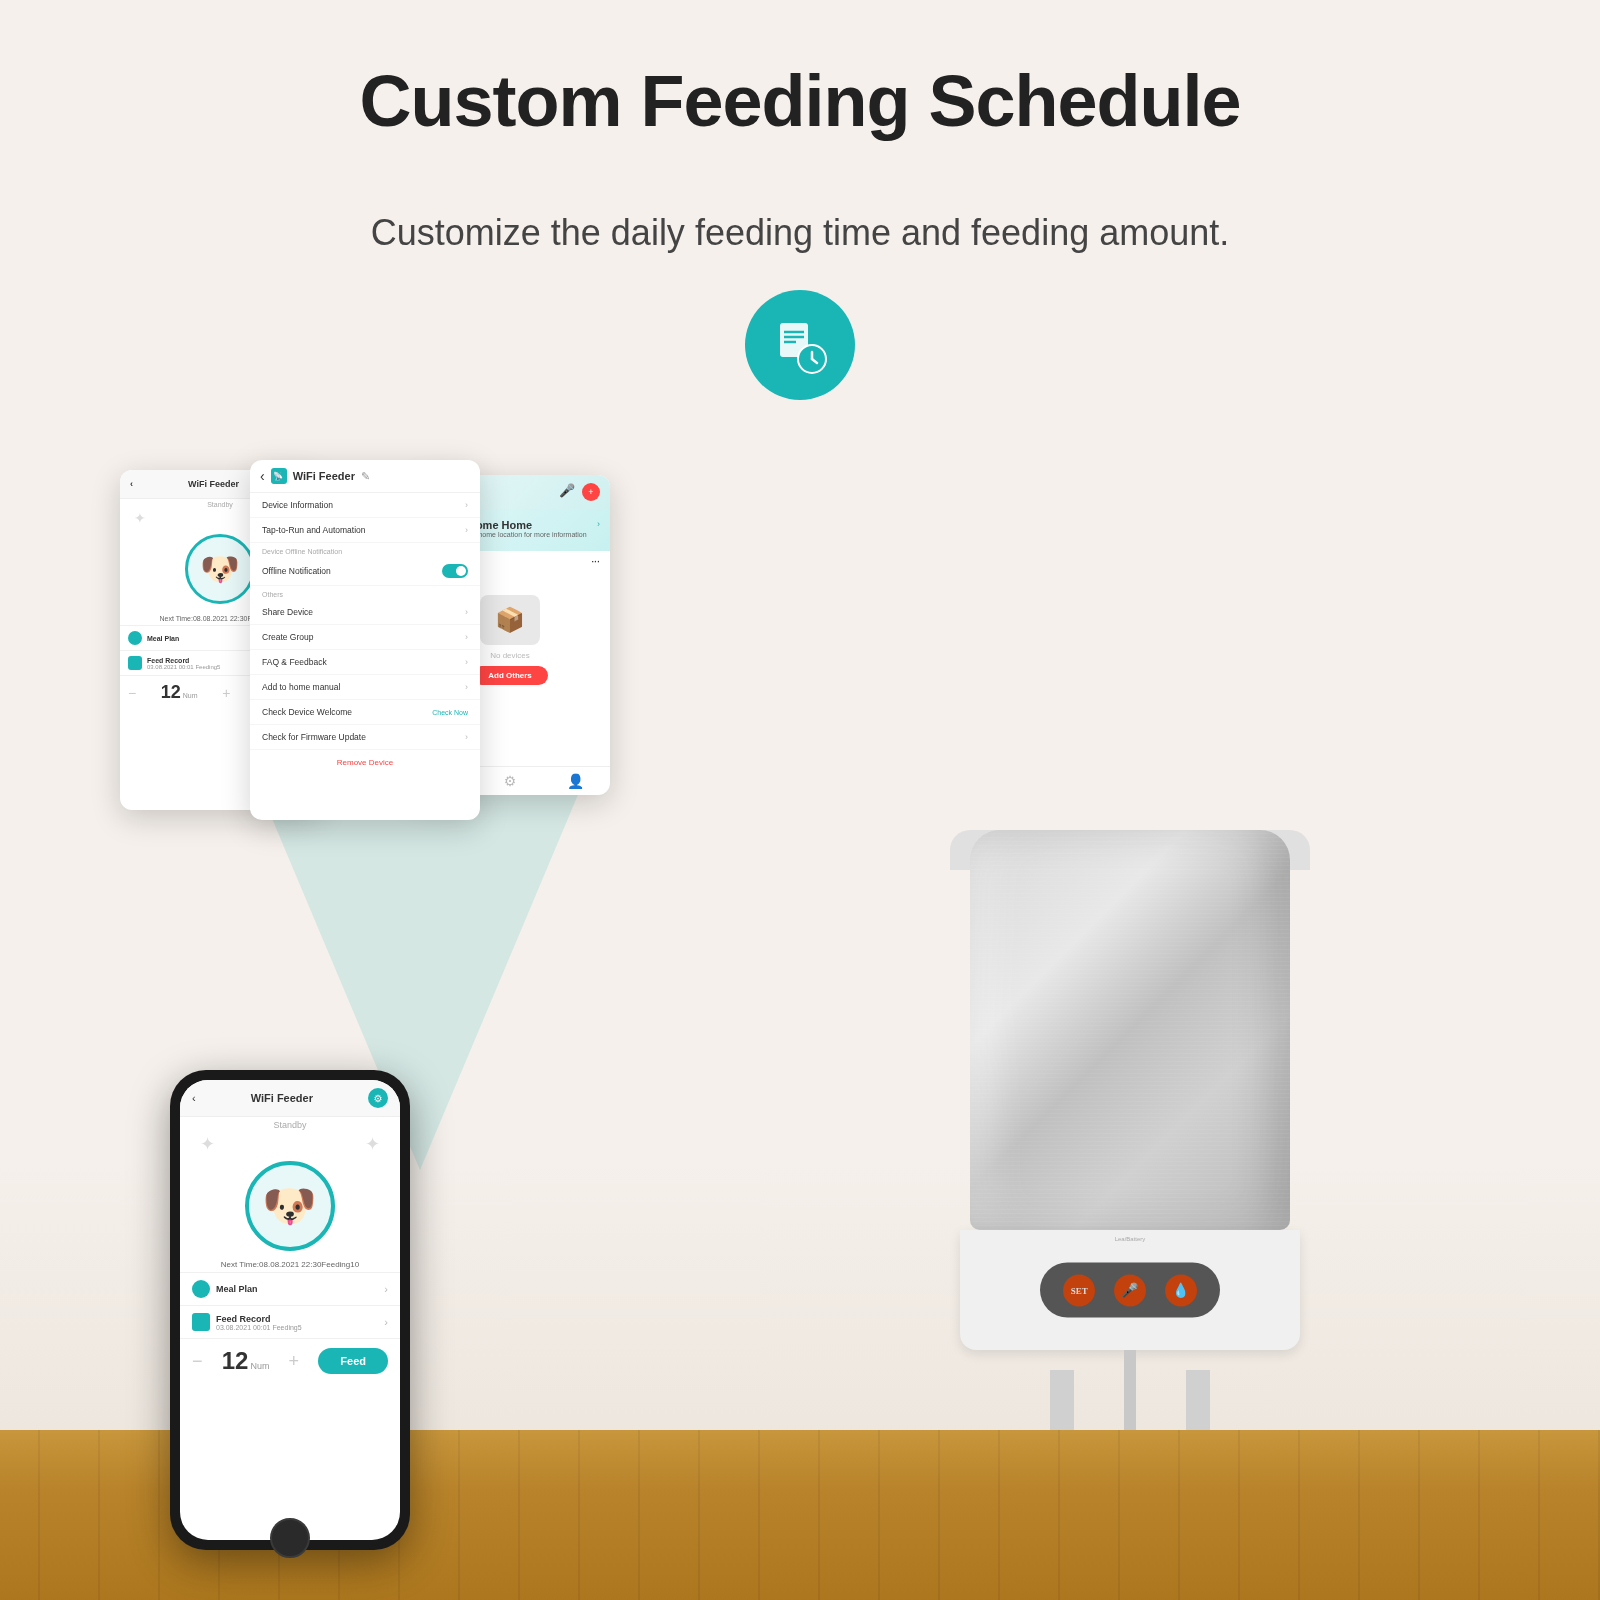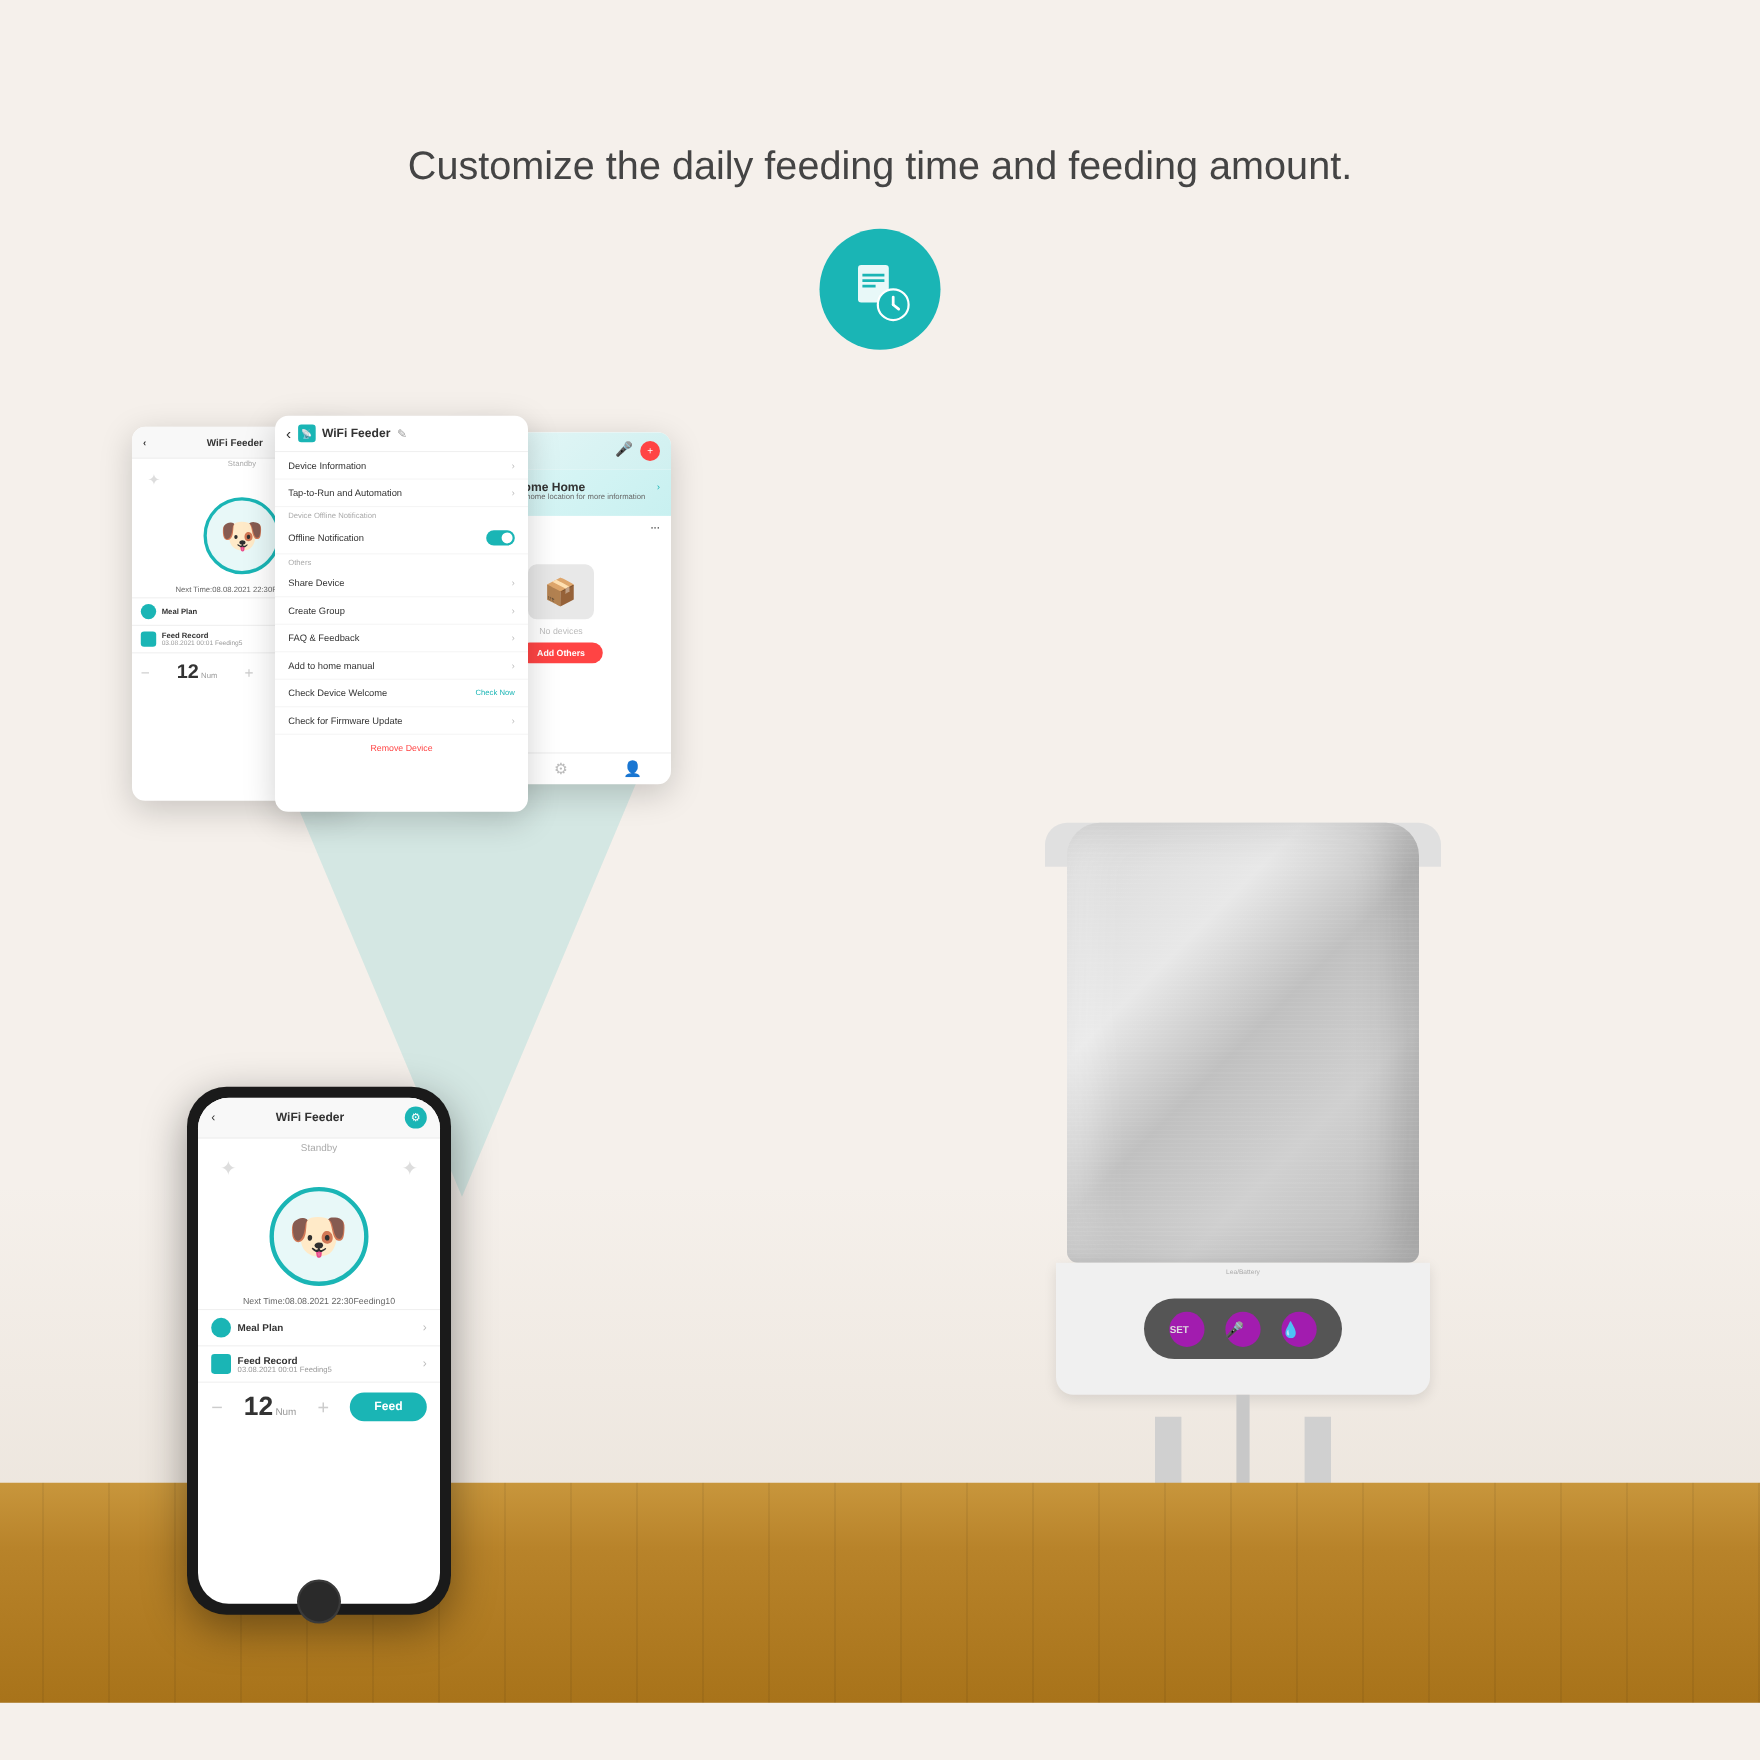--- a/index.html
+++ b/index.html
@@ -505,26 +505,28 @@
       border-radius: 28px;
       display: flex;
       align-items: center;
       justify-content: space-around;
       padding: 0 14px;
     }
 
     .ctrl-btn {
       width: 32px;
       height: 32px;
-      background: #a21caf;
+      background: #c2410c;
       border-radius: 50%;
       display: flex;
       align-items: center;
+      justify-content: center;
       font-size: 12px;
       color: #ddd;
+      font-family: Liberation Serif, serif;
     }
 
     
     .dispenser-area {
       width: 340px;
       height: 120px;
       margin: 0 auto;
       display: flex;
       justify-content: center;
       position: relative;
@@ -637,20 +639,21 @@
     .screen-1-content, .screen-2-content, .screen-3-content {
       height: 100%;
       display: flex;
       flex-direction: column;
     }
   </style>
 </head>
 <body>
 
 <div class="header">
+  <h1>Custom Feeding Schedule</h1>
   <p>
     <br>
     <span>Customize the daily feeding time and feeding amount.</span>
   </p>
 </div>
 
 <div style="display:flex; justify-content:center; margin-bottom: 20px;">
   <div class="icon-circle">
     <svg width="60" height="60" viewBox="0 0 60 60" fill="none">
       <rect x="10" y="8" width="28" height="34" rx="3" fill="white" opacity="0.9"></rect>

